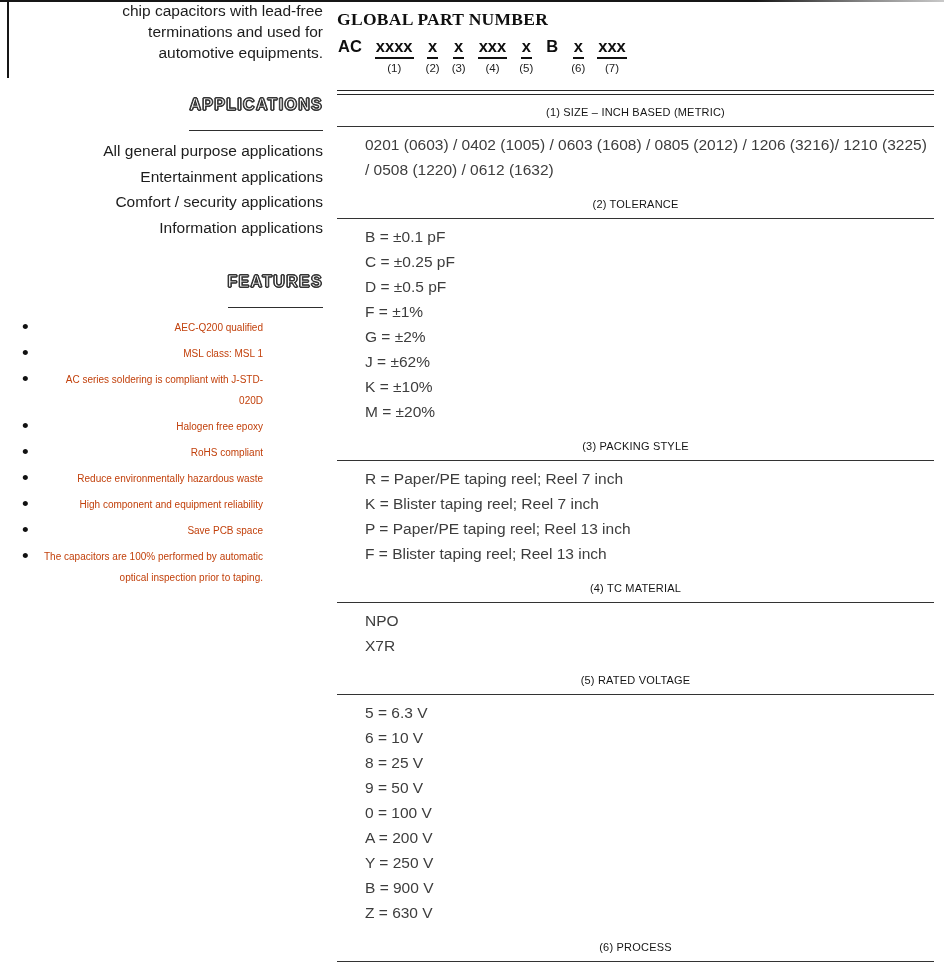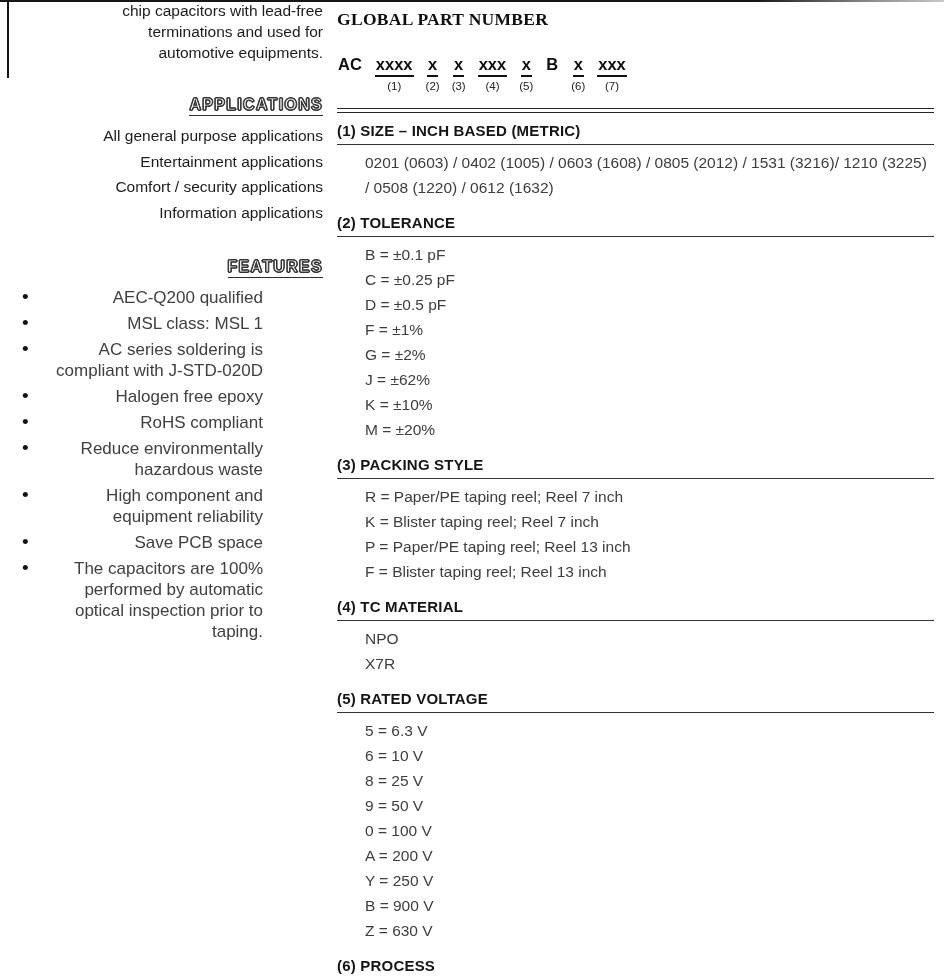--- a/index.html
+++ b/index.html
@@ -13,43 +13,43 @@
   .left-border { position:absolute; top:0; left:7px; width:2px; height:78px; background:#161616; }
 
   
   .left-col { position:absolute; left:21px; top:0; width:302px;text-align:right; }
   .intro { font-size:15.5px; line-height:21px; white-space:pre-line; color:#1c1c1c; }
   .outline-h {
     display:inline-block; margin-top:33px;
     font-size:16px; font-weight:700; letter-spacing:1.3px;
     color:#ffffff; -webkit-text-stroke:1px #2e2e2e;
     text-shadow:-1px 0 0 #3a3a3a, 1px 0 0 #3a3a3a, 0 -1px 0 #3a3a3a, 0 1px 0 #3a3a3a;
-    border-bottom:1.5px solid #2e2e2e; padding-bottom:1px;
+    border-bottom:1.5px solid #2e2e2e; padding-bottom:16px;
   }
   .app-list { list-style:none; margin-top:7px; }
   .app-item { font-size:15.5px; line-height:25.5px; color:#1c1c1c; }
   .feat-list { list-style:none; margin-top:9px; }
   .feat-item {
     position:relative; padding-left:21px; width:242px;
-    font-size:17px; line-height:21px; color:#404040; margin-bottom:5px;
+    font-size:10px; line-height:21px; color:#c2410c; margin-bottom:5px;
   }
   .feat-item::before { content:"\2022"; position:absolute; left:1px; top:-1px; font-size:19px; color:#111; }
 
   
   .right-col { position:absolute; left:337px; top:8px; width:597px; }
   .gpn-title { font-size:17.5px; font-weight:700; letter-spacing:0.3px; color:#0f0f0f; line-height:22px;font-family:Liberation Serif, serif; }
-  .pn-row { display:flex; align-items:flex-start; gap:12px; margin-top:24px; }
+  .pn-row { display:flex; align-items:flex-start; gap:12px; margin-top:6px; }
   .pn-seg { display:flex; flex-direction:column; align-items:center; }
   .pn-chars { font-size:16.5px; font-weight:700; line-height:20px; color:#0f0f0f; padding:0 1px 1px; }
   .pn-seg.u .pn-chars { border-bottom:2px solid #111; }
   .pn-label { font-size:11.5px; font-weight:400; color:#222; margin-top:3px; line-height:12px; }
   .double-rule { margin-top:16px; height:5px; border-top:1.5px solid #262626; border-bottom:1.5px solid #262626; }
 
-  .sec-h { font-size:15px; font-weight:700; letter-spacing:0.2px; color:#151515;
-    line-height:17px; padding:9px 0 5px; border-bottom:1px solid #333; }
+  .sec-h { font-size:11px; font-weight:400; letter-spacing:0.2px; color:#151515;
+    line-height:17px; padding:9px 0 5px; border-bottom:1px solid #333;text-align:center; }
   .sec-items { list-style:none; padding:5px 0 5px 28px; }
   .sec-item { font-size:15.5px; line-height:25px; color:#3d3d3d; }
 </style>
 </head>
 <body>
 
 <div class="top-border"></div>
 <div class="left-border"></div>
 
 <div class="left-col">
@@ -144,21 +144,21 @@
     </div>
 
   <div class="double-rule"></div>
 
   <div>
 
       <section class="section">
         <h4 class="sec-h">(1) SIZE – INCH BASED (METRIC)</h4>
         <ul class="sec-items">
 
-            <li class="sec-item">0201 (0603) / 0402 (1005) / 0603 (1608) / 0805 (2012) / 1531 (3216)/ 1210 (3225) / 0508 (1220) / 0612 (1632)</li>
+            <li class="sec-item">0201 (0603) / 0402 (1005) / 0603 (1608) / 0805 (2012) / 1206 (3216)/ 1210 (3225) / 0508 (1220) / 0612 (1632)</li>
           </ul>
       </section>
 
       <section class="section">
         <h4 class="sec-h">(2) TOLERANCE</h4>
         <ul class="sec-items">
 
             <li class="sec-item">B = ±0.1 pF</li>
 
             <li class="sec-item">C = ±0.25 pF</li>

